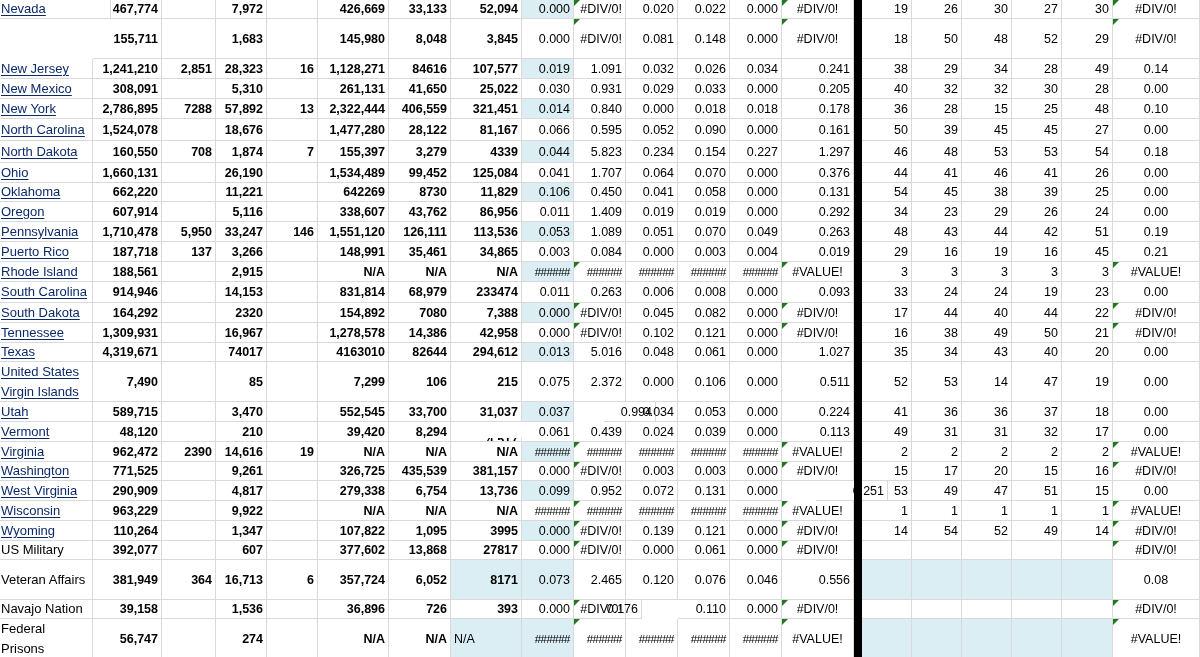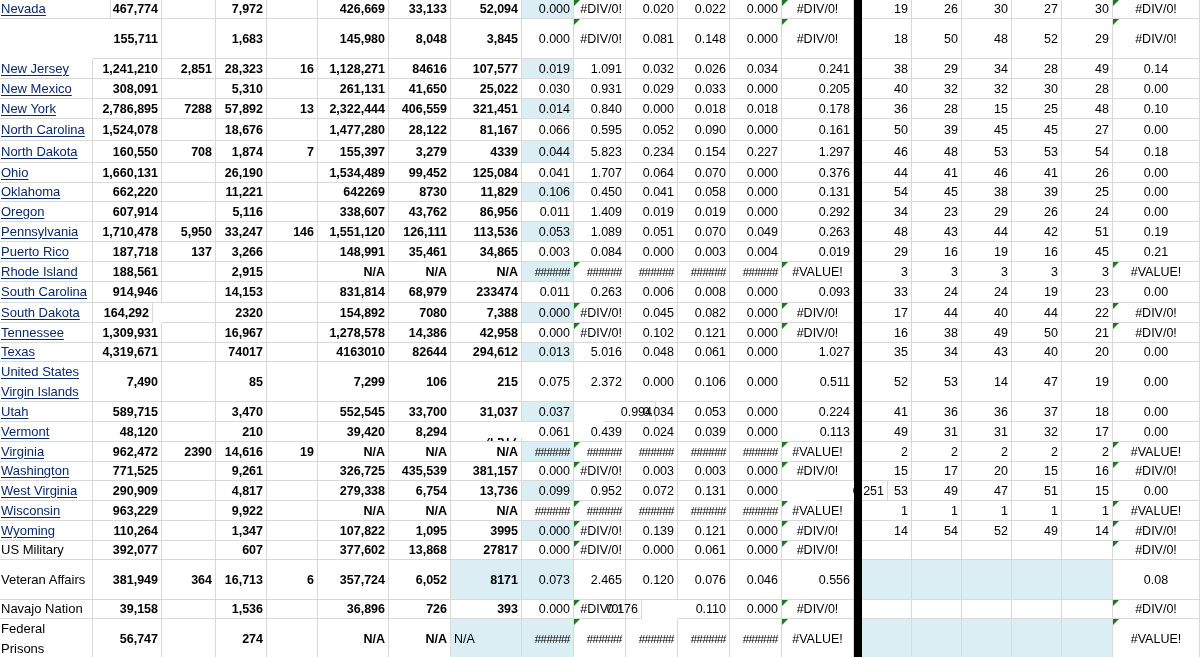--- a/index.html
+++ b/index.html
@@ -358,21 +358,21 @@
       <div class="cell" style="left: 912px; width: 50px;">24</div>
       <div class="cell" style="left: 962px; width: 50px;">24</div>
       <div class="cell" style="left: 1012px; width: 50px;">19</div>
       <div class="cell" style="left: 1062px; width: 51px;">23</div>
       <div class="cell center" style="left: 1113px; width: 87px;">0.00</div>
     </div>
     <div class="row" style="top: 303px; height: 20px;">
       <div class="cell name" style="left: 0px; width: 93px;">
         <span class="link">South Dakota</span>
       </div>
-      <div class="cell b" style="left: 84px; width: 69px;">164,292</div>
+      <div class="cell b" style="left: 93px; width: 69px;">164,292</div>
       <div class="cell b" style="left: 162px; width: 54px;"></div>
       <div class="cell b" style="left: 216px; width: 51px;">2320</div>
       <div class="cell b" style="left: 267px; width: 51px;"></div>
       <div class="cell b" style="left: 318px; width: 71px;">154,892</div>
       <div class="cell b" style="left: 389px; width: 62px;">7080</div>
       <div class="cell b" style="left: 451px; width: 71px;">7,388</div>
       <div class="cell blue" style="left: 522px; width: 52px;">0.000</div>
       <div class="cell tri" style="left: 574px; width: 52px;">#DIV/0!</div>
       <div class="cell" style="left: 626px; width: 52px;">0.045</div>
       <div class="cell" style="left: 678px; width: 52px;">0.082</div>

